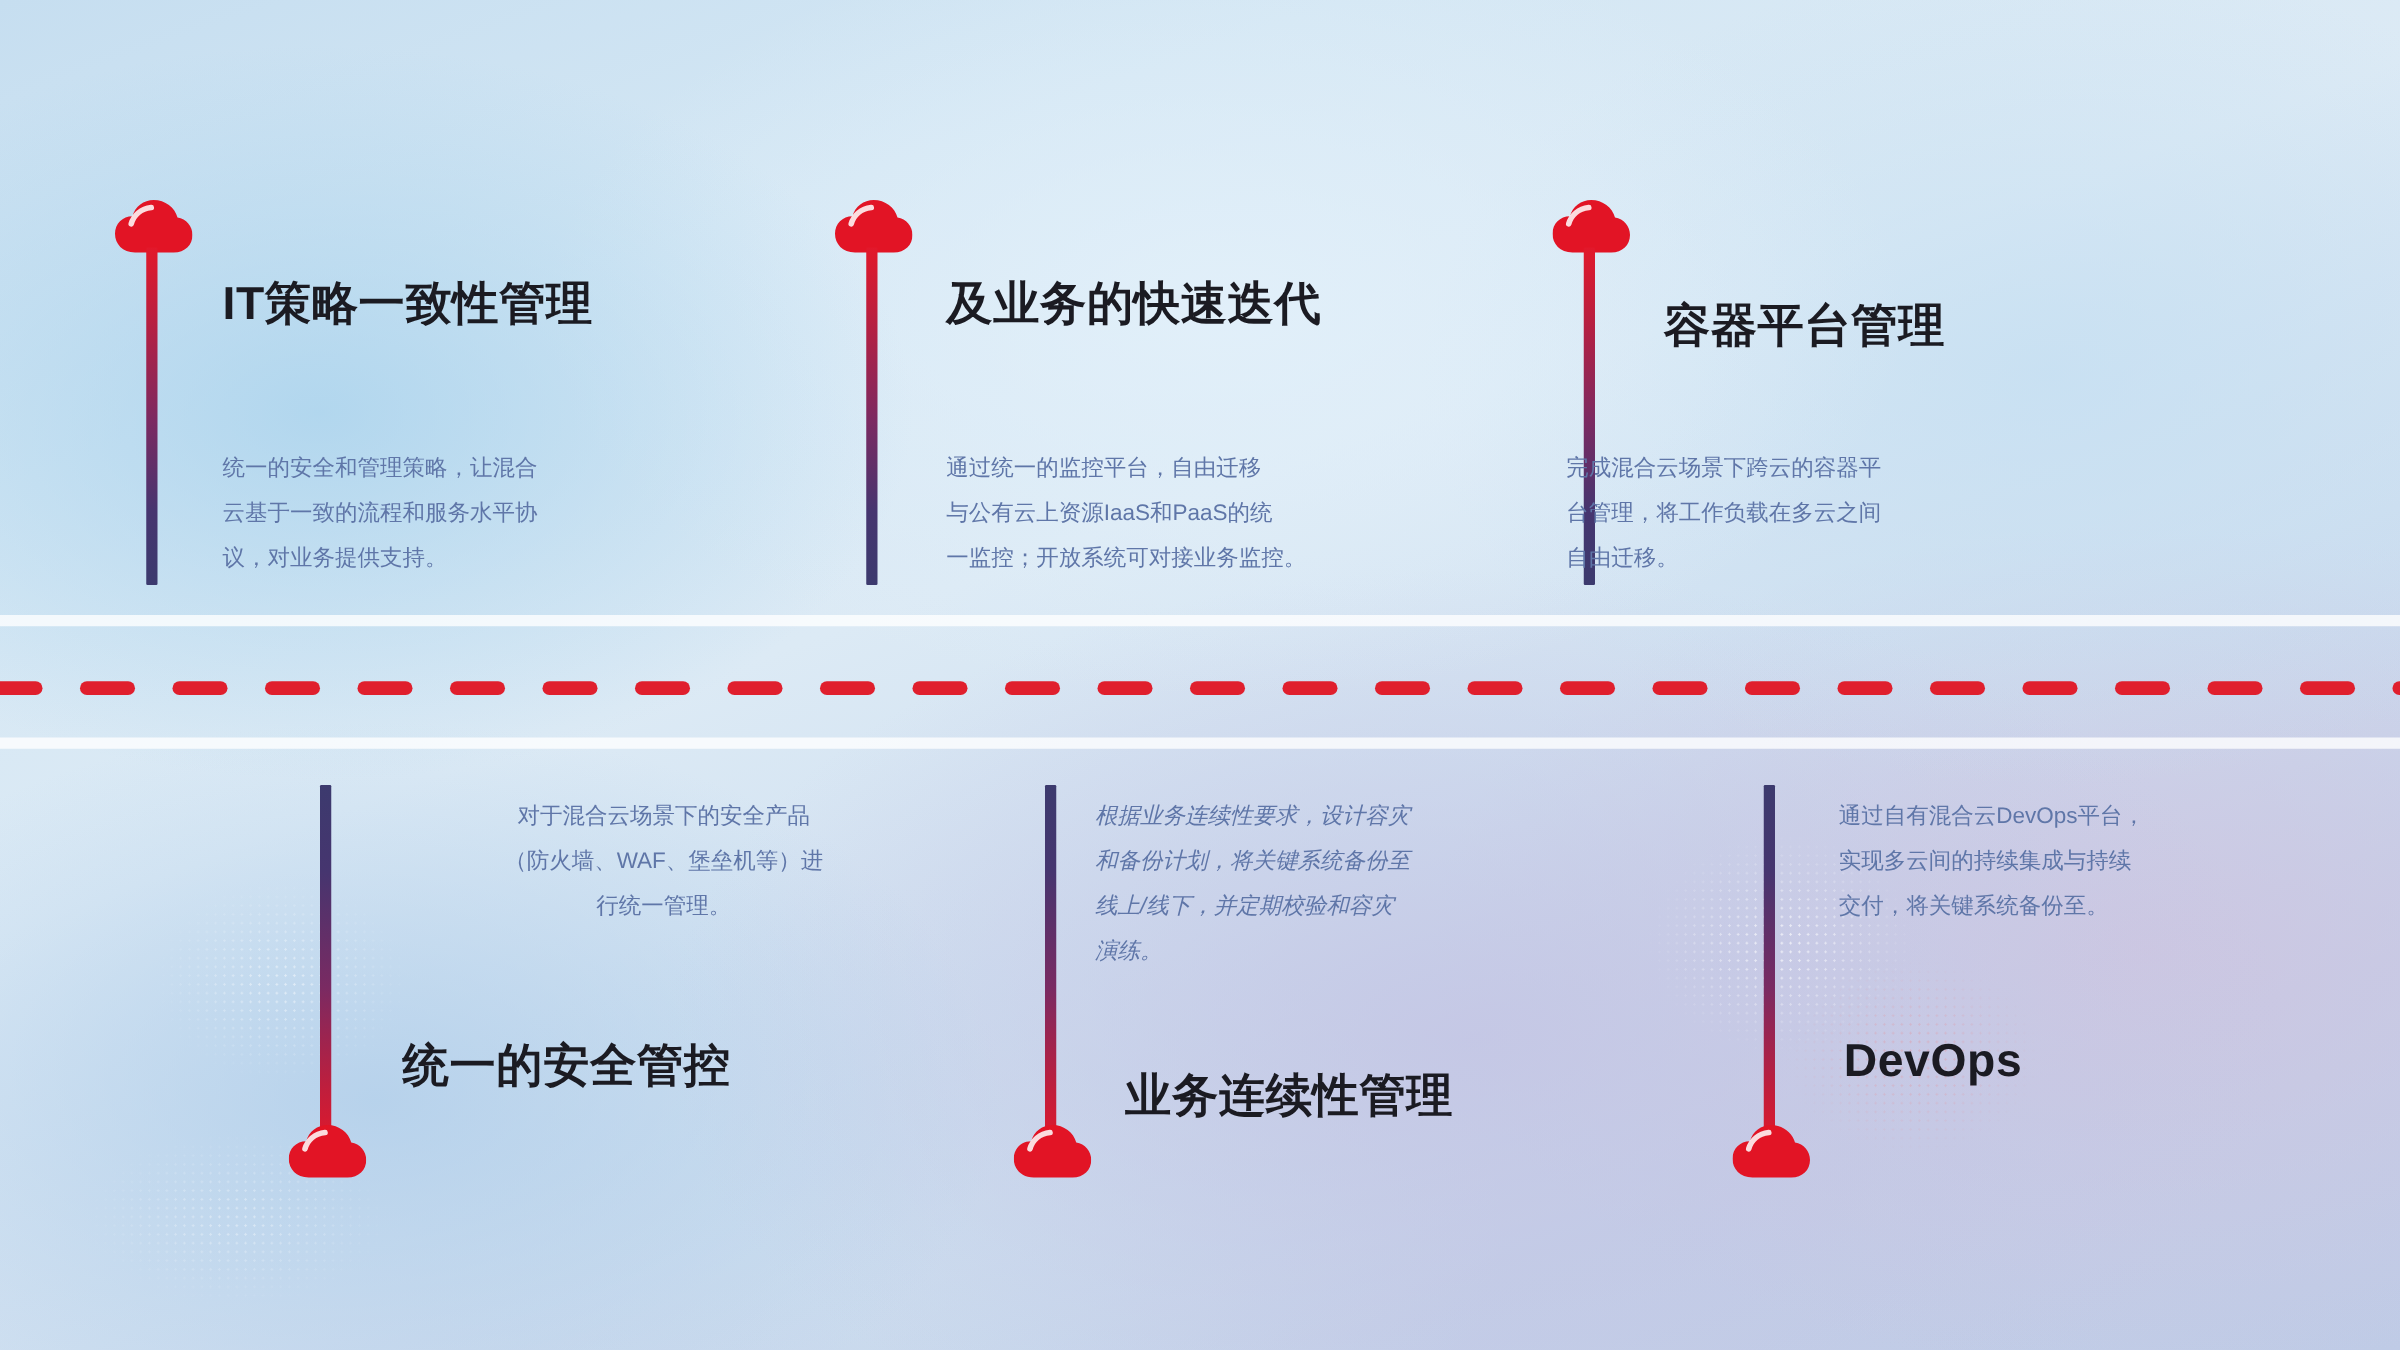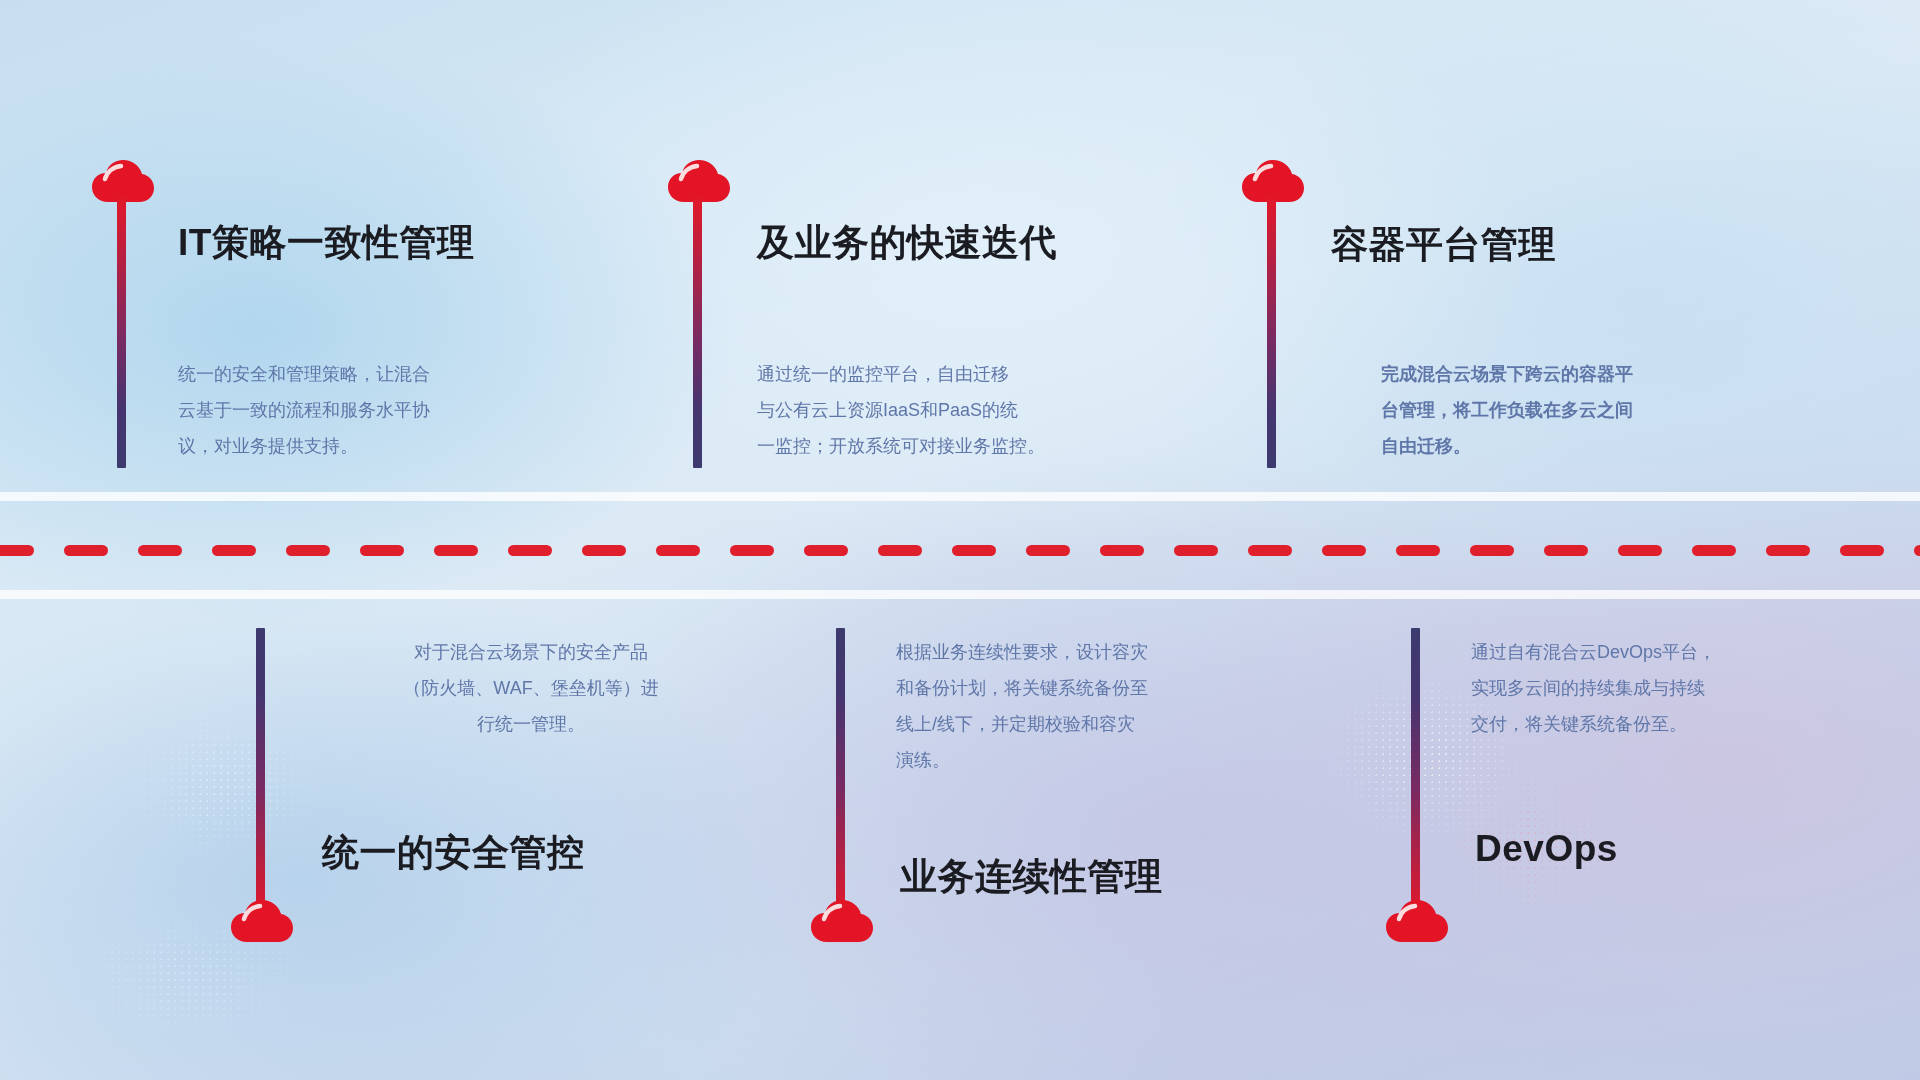--- a/index.html
+++ b/index.html
@@ -144,22 +144,22 @@
 与公有云上资源IaaS和PaaS的统
 一监控；开放系统可对接业务监控。</div>
   </div>
 
   <div class="col">
     <svg class="cloud" style="left:1242px; top:160px;" viewBox="0 0 62 44">
       <path d="M16 42 C6 42 0 35 0 27 C0 19 6 13 14 13 C16 5 23 0 31 0 C40 0 48 6 50 14 C57 15 62 21 62 28 C62 36 56 42 47 42 Z" fill="#e21425"></path>
       <path d="M13 19 C15 12 21 7 29 6" stroke="#ffffff" stroke-width="4.5" stroke-linecap="round" fill="none" opacity="0.85"></path>
     </svg>
     <div class="stem down" style="left:1267px; top:198px; height:270px;"></div>
-    <div class="heading" style="left:1331px; top:220px;">容器平台管理</div>
-    <div class="body-text" style="left:1381px; top:356px; width:440px;font-weight:bold;">完成混合云场景下跨云的容器平
+    <div class="heading" style="left:1331px; top:236px;">容器平台管理</div>
+    <div class="body-text" style="left:1253px; top:356px; width:440px;">完成混合云场景下跨云的容器平
 台管理，将工作负载在多云之间
 自由迁移。</div>
   </div>
 
   <div class="rule" style="top:492px;"></div>
   <div class="dashline" style="top:545px;">
       <div class="dash" style="left: -10px; background: rgb(224, 31, 45);"></div>
       <div class="dash" style="left: 64px; background: rgb(224, 31, 45);"></div>
       <div class="dash" style="left: 138px; background: rgb(224, 31, 45);"></div>
       <div class="dash" style="left: 212px; background: rgb(224, 31, 45);"></div>
@@ -196,21 +196,21 @@
 行统一管理。</div>
     <div class="heading" style="left:322px; top:828px;">统一的安全管控</div>
     <svg class="cloud" style="left:231px; top:900px;" viewBox="0 0 62 44">
       <path d="M16 42 C6 42 0 35 0 27 C0 19 6 13 14 13 C16 5 23 0 31 0 C40 0 48 6 50 14 C57 15 62 21 62 28 C62 36 56 42 47 42 Z" fill="#e21425"></path>
       <path d="M13 19 C15 12 21 7 29 6" stroke="#ffffff" stroke-width="4.5" stroke-linecap="round" fill="none" opacity="0.85"></path>
     </svg>
   </div>
 
   <div class="col">
     <div class="stem up" style="left:836px; top:628px; height:290px;"></div>
-    <div class="body-text" style="left:896px; top:634px; width:440px;">根据业务连续性要求，设计容灾
+    <div class="body-text" style="left:876px; top:634px; width:440px;font-style:italic;">根据业务连续性要求，设计容灾
 和备份计划，将关键系统备份至
 线上/线下，并定期校验和容灾
 演练。</div>
     <div class="heading" style="left:900px; top:828px;margin-top:24px;">业务连续性管理</div>
     <svg class="cloud" style="left:811px; top:900px;" viewBox="0 0 62 44">
       <path d="M16 42 C6 42 0 35 0 27 C0 19 6 13 14 13 C16 5 23 0 31 0 C40 0 48 6 50 14 C57 15 62 21 62 28 C62 36 56 42 47 42 Z" fill="#e21425"></path>
       <path d="M13 19 C15 12 21 7 29 6" stroke="#ffffff" stroke-width="4.5" stroke-linecap="round" fill="none" opacity="0.85"></path>
     </svg>
   </div>
 

